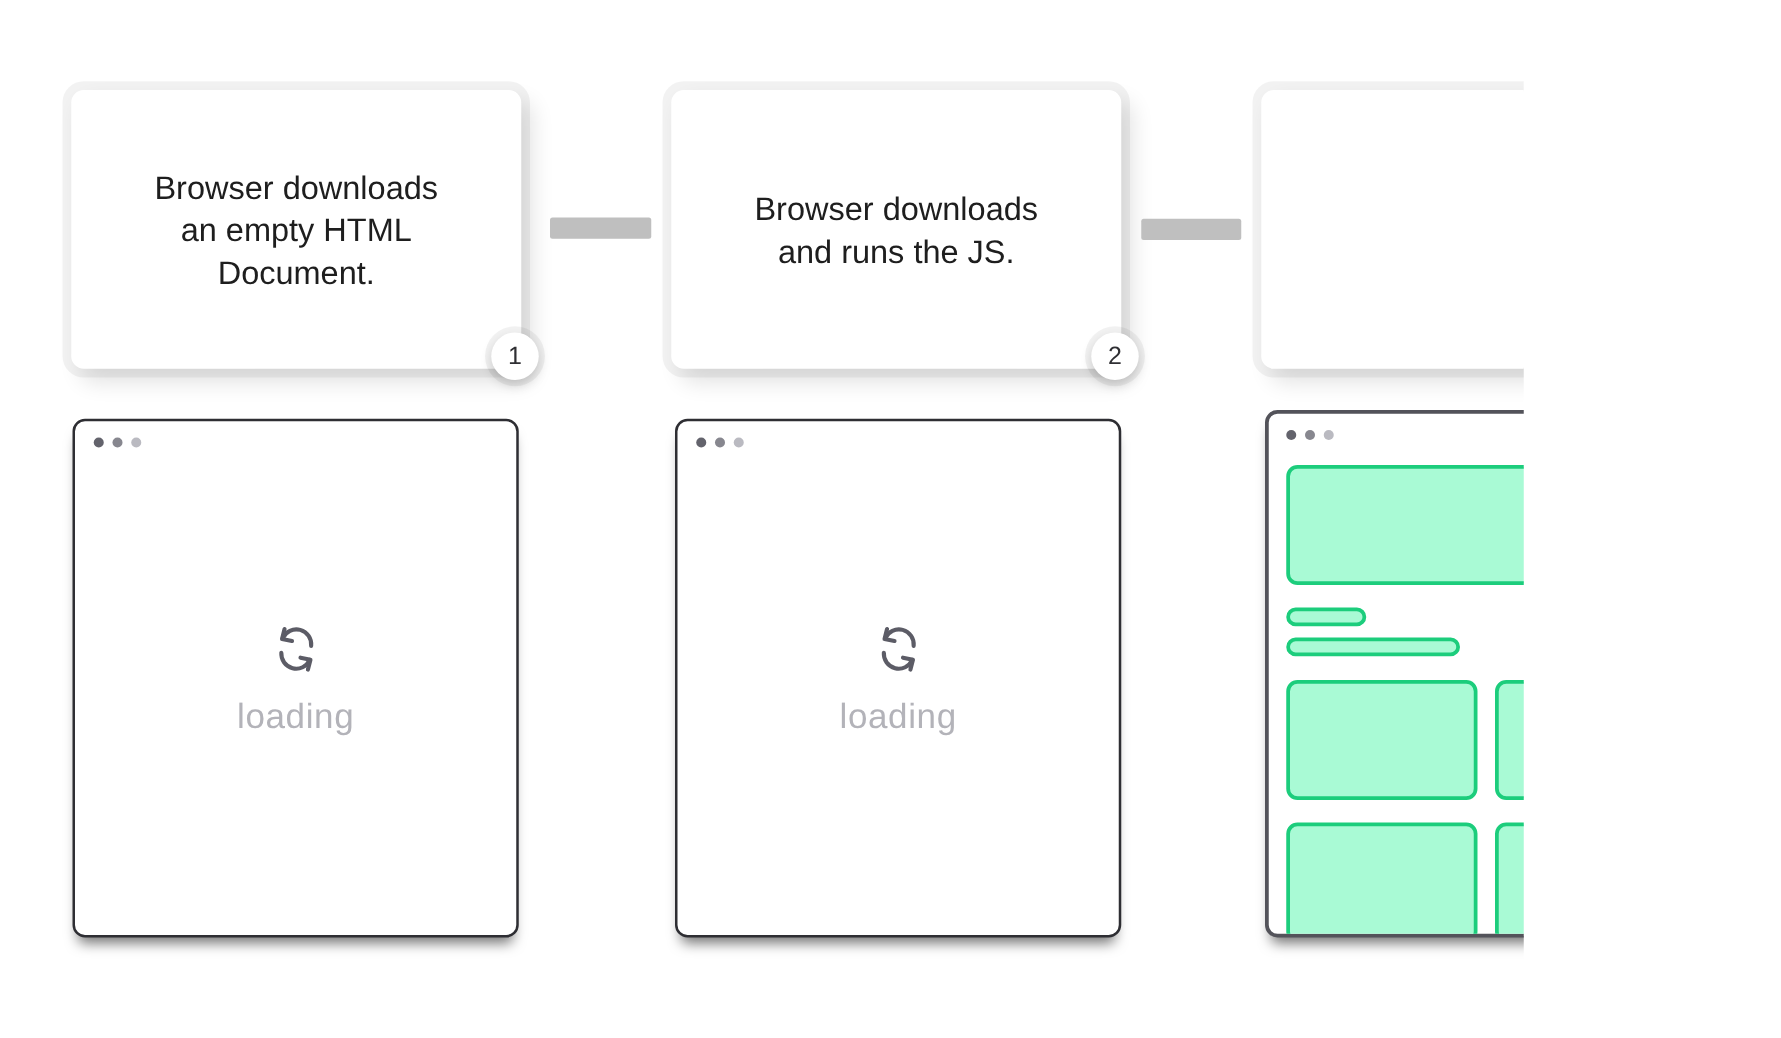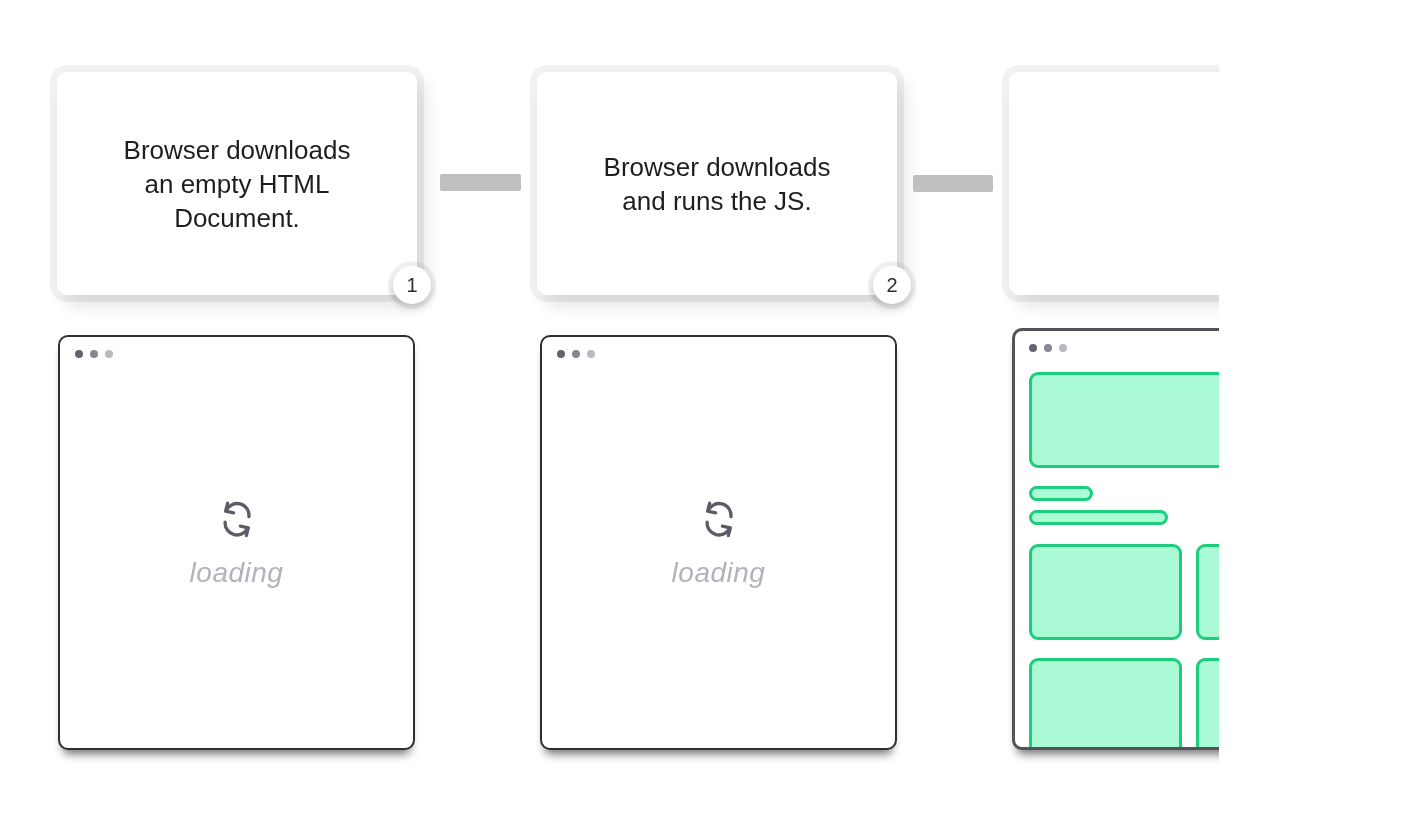--- a/index.html
+++ b/index.html
@@ -108,21 +108,20 @@
   .dot-3 { background: var(--dot-light, #babac1); }
 
   
   .loading-body {
     position: absolute;
     left: 0; right: 0; top: 0; bottom: 0;
     display: flex;
     flex-direction: column;
     align-items: center;
     padding-top: 160px;
-    font-style: italic;
   }
   .sync-icon {
     width: 44px;
     height: 44px;
     stroke: var(--icon-gray, #5c5c66);
   }
   .loading-label {
     margin-top: 16px;
     font-size: 28px;
     letter-spacing: 0.5px;

